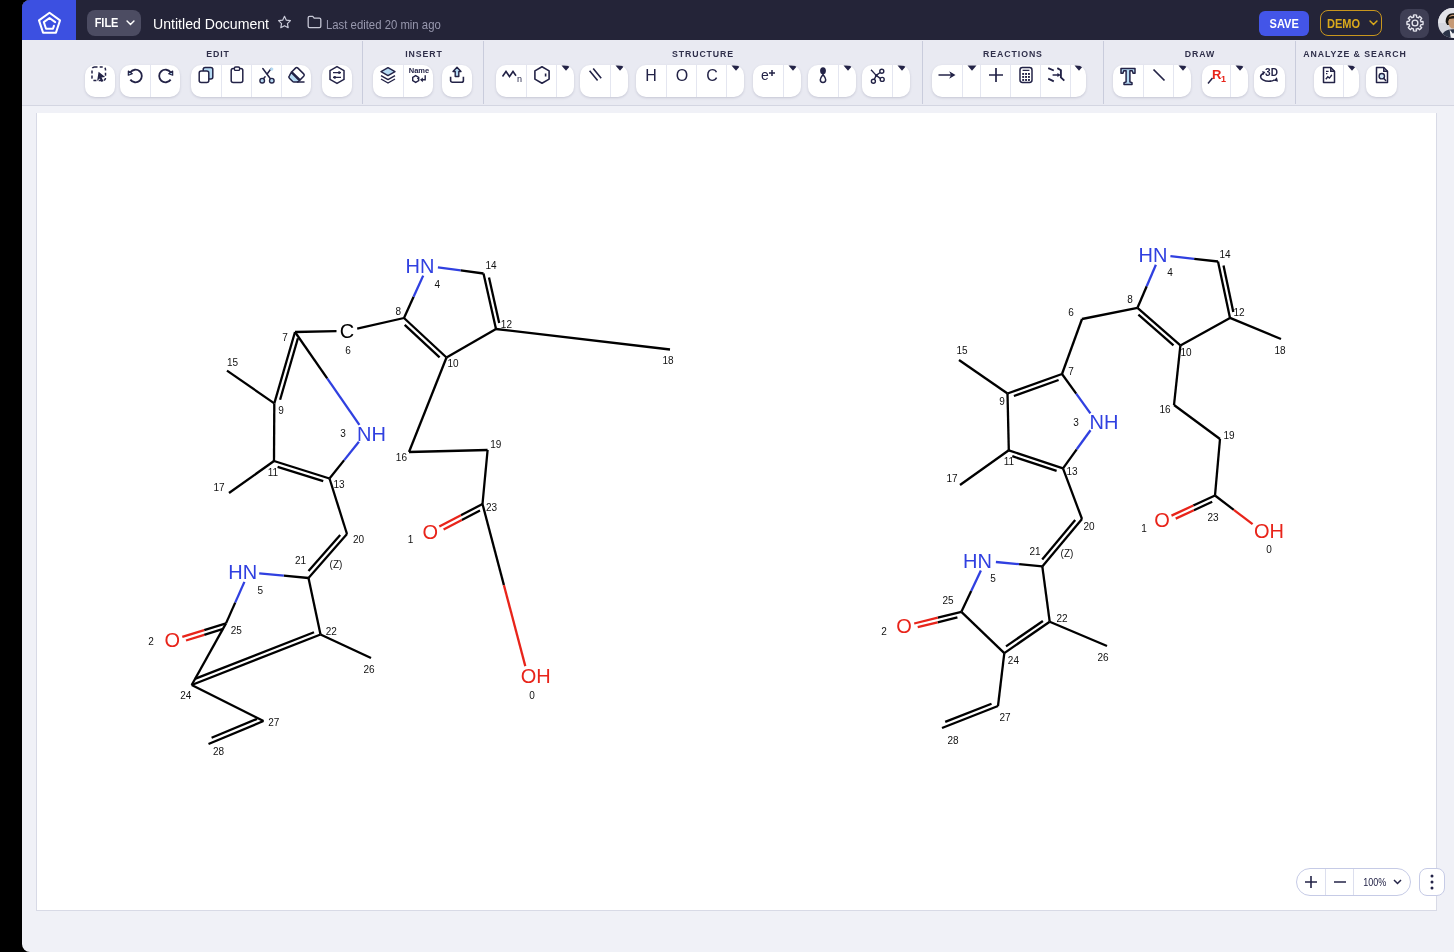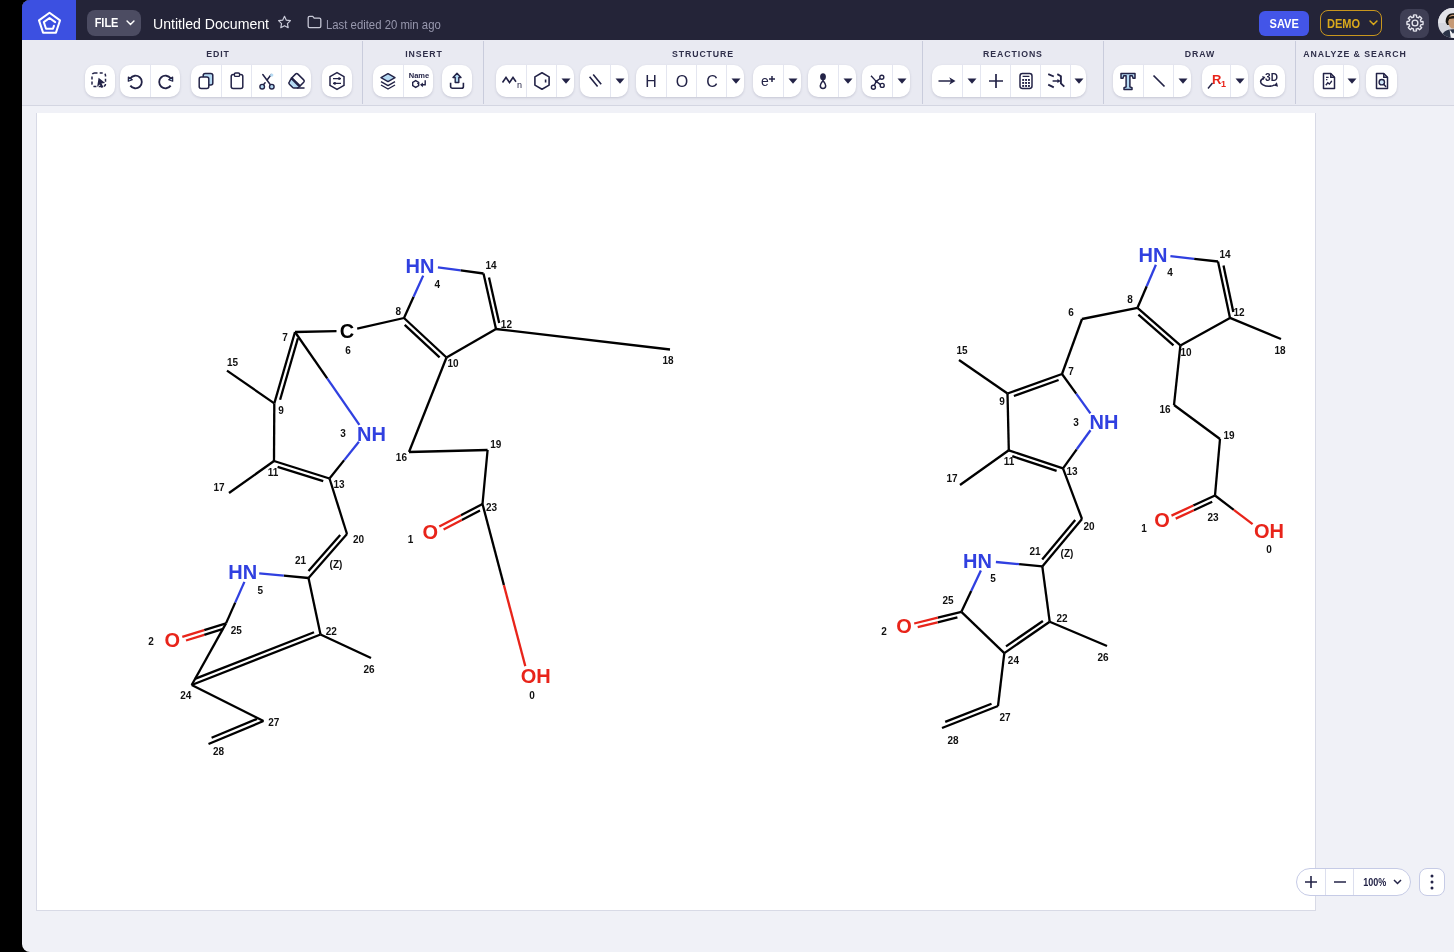--- a/index.html
+++ b/index.html
@@ -20,26 +20,26 @@
 .savebtn span { transform:scaleX(.85); }
 .demobtn { left:1298px; top:10px; width:62px; height:26px; border:1.6px solid #c8961e; color:#d9a91c; border-radius:8px; display:flex; align-items:center; justify-content:center; gap:6px; font-size:13px; font-weight:bold; }
 .demobtn b { transform:scaleX(.85); }
 .gearbtn { left:1378px; top:8.5px; width:29px; height:29px; border-radius:8px; background:#3f3f55; display:flex; align-items:center; justify-content:center; }
 .avatar { left:1416px; top:8px; width:30px; height:30px; border-radius:50%; overflow:hidden; }
 
 #toolbar { position:absolute; left:0; top:40px; width:1454px; height:66px; background:#e9eaf2; border-bottom:1px solid #d4d6e2; }
 .tdiv { position:absolute; top:1px; bottom:1px; width:1px; background:#c9ccdc; }
 .slabel { position:absolute; top:8px; text-align:center; font-size:9.5px; font-weight:bold; letter-spacing:1px; color:#2f2f4a; transform:scaleX(.92); }
 .grp { position:absolute; top:25px; display:flex; background:#fff; border-radius:10px; box-shadow:0 1px 2.5px rgba(40,40,80,.18); height:32px; overflow:hidden; }
-.btn { width:30px; height:32px; display:flex; align-items:center; justify-content:center; flex:none; }
+.btn { width:30px; height:32px; display:flex; align-items:flex-start; justify-content:center; flex:none; }
 .btn + .btn { border-left:1px solid #e4e6f0; }
 .btn.dd { width:18px; }
 .btn svg { display:block; }
 
-#canvas { position:absolute; left:14px; top:113px; width:1280px; height:798px; background:#fff; border:1px solid #d8dae6; border-top:none;font-weight:bold; }
+#canvas { position:absolute; left:14px; top:113px; width:1401px; height:798px; background:#fff; border:1px solid #d8dae6; border-top:none; }
 #molsvg { position:absolute; left:0; top:0; }
 
 #zoomctl { position:absolute; left:1259px; top:755px; display:flex; gap:8px; }
 .zpill { display:flex; height:28px; border:1px solid #c6cbe6; border-radius:14px; background:#fff; overflow:hidden; align-items:stretch; }
 .zseg { display:flex; align-items:center; justify-content:center; color:#232347; }
 .zseg + .zseg { border-left:1px solid #dcdfee; }
 .zkebab { width:26px; height:28px; border:1px solid #c6cbe6; border-radius:8px; background:#fff; display:flex; align-items:center; justify-content:center; }
 </style>
 </head>
 <body>

